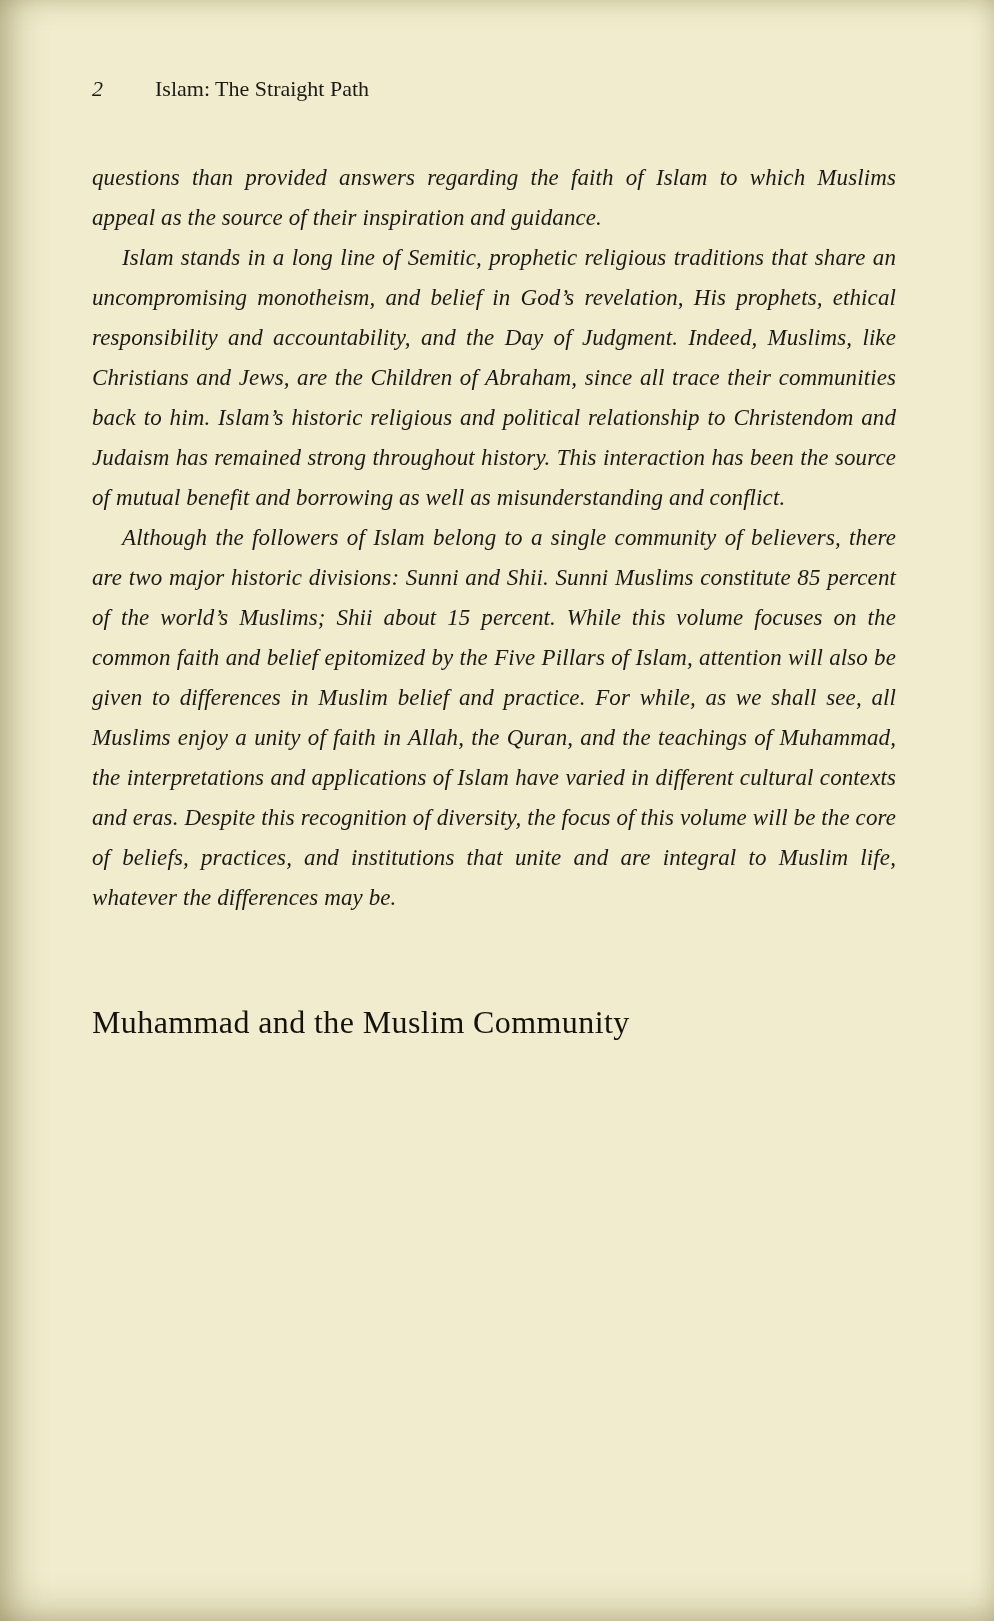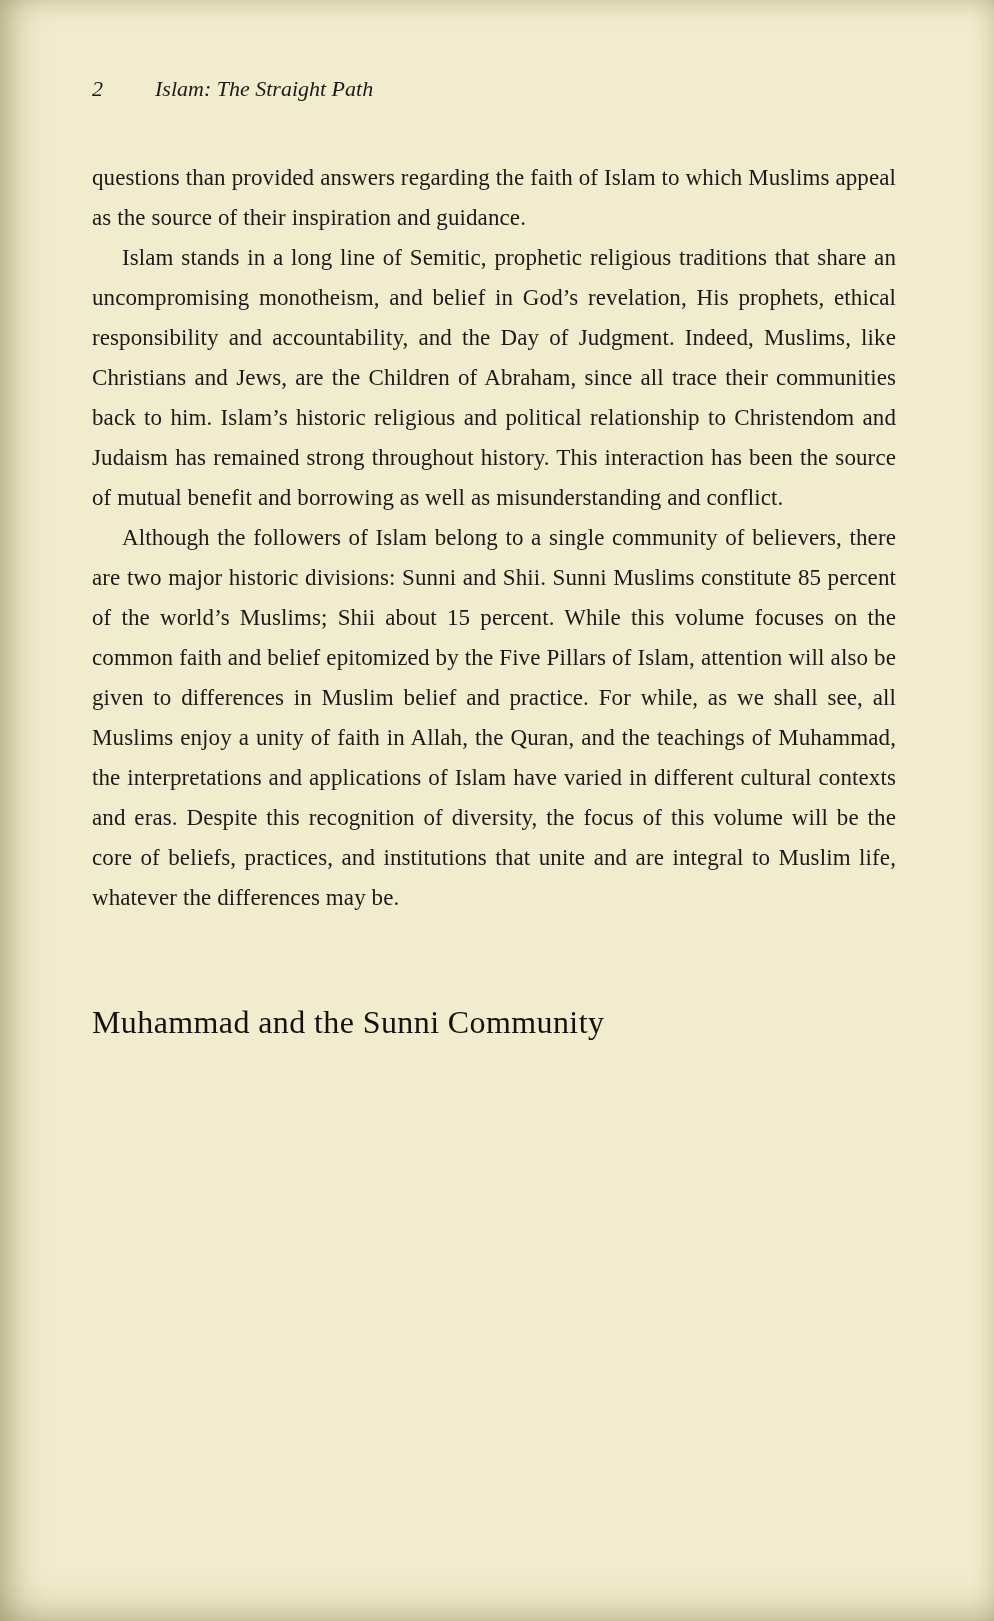--- a/index.html
+++ b/index.html
@@ -31,28 +31,28 @@
     display: flex;
     align-items: baseline;
     font-size: 22px;
     margin-bottom: 56px;
   }
   .page-num {
     font-style: italic;
     margin-right: 52px;
   }
   .running-head {
-    font-style: italic;
   }
   p.para {
     margin: 0;
     font-size: 23px;
     line-height: 40px;
     text-align: justify;
     letter-spacing: 0.1px;
+    font-style: italic;
   }
   p.para.indent {
     text-indent: 30px;
   }
   h2.section-heading {
     margin: 86px 0 64px 0;
     font-size: 32px;
     font-weight: normal;
     letter-spacing: 0.4px;
     color: #14120f;
@@ -68,17 +68,17 @@
       <span class="page-num">2</span>
       <span class="running-head">Islam: The Straight Path</span>
     </div>
 
     <p class="para">questions than provided answers regarding the faith of Islam to which Muslims appeal as the source of their inspiration and guidance.</p>
 
     <p class="para indent">Islam stands in a long line of Semitic, prophetic religious traditions that share an uncompromising monotheism, and belief in God’s revelation, His prophets, ethical responsibility and accountability, and the Day of Judgment. Indeed, Muslims, like Christians and Jews, are the Children of Abraham, since all trace their communities back to him. Islam’s historic religious and political relationship to Christendom and Judaism has remained strong throughout history. This interaction has been the source of mutual benefit and borrowing as well as misunderstanding and conflict.</p>
 
     <p class="para indent">Although the followers of Islam belong to a single community of believers, there are two major historic divisions: Sunni and Shii. Sunni Muslims constitute 85 percent of the world’s Muslims; Shii about 15 percent. While this volume focuses on the common faith and belief epitomized by the Five Pillars of Islam, attention will also be given to differences in Muslim belief and practice. For while, as we shall see, all Muslims enjoy a unity of faith in Allah, the Quran, and the teachings of Muhammad, the interpretations and applications of Islam have varied in different cultural contexts and eras. Despite this recognition of diversity, the focus of this volume will be the core of beliefs, practices, and institutions that unite and are integral to Muslim life, whatever the differences may be.</p>
 
-    <h2 class="section-heading">Muhammad and the Sunni Community</h2>
+    <h2 class="section-heading">Muhammad and the Muslim Community</h2>
 
 
   </div>
 </div>
 
 </body></html>

